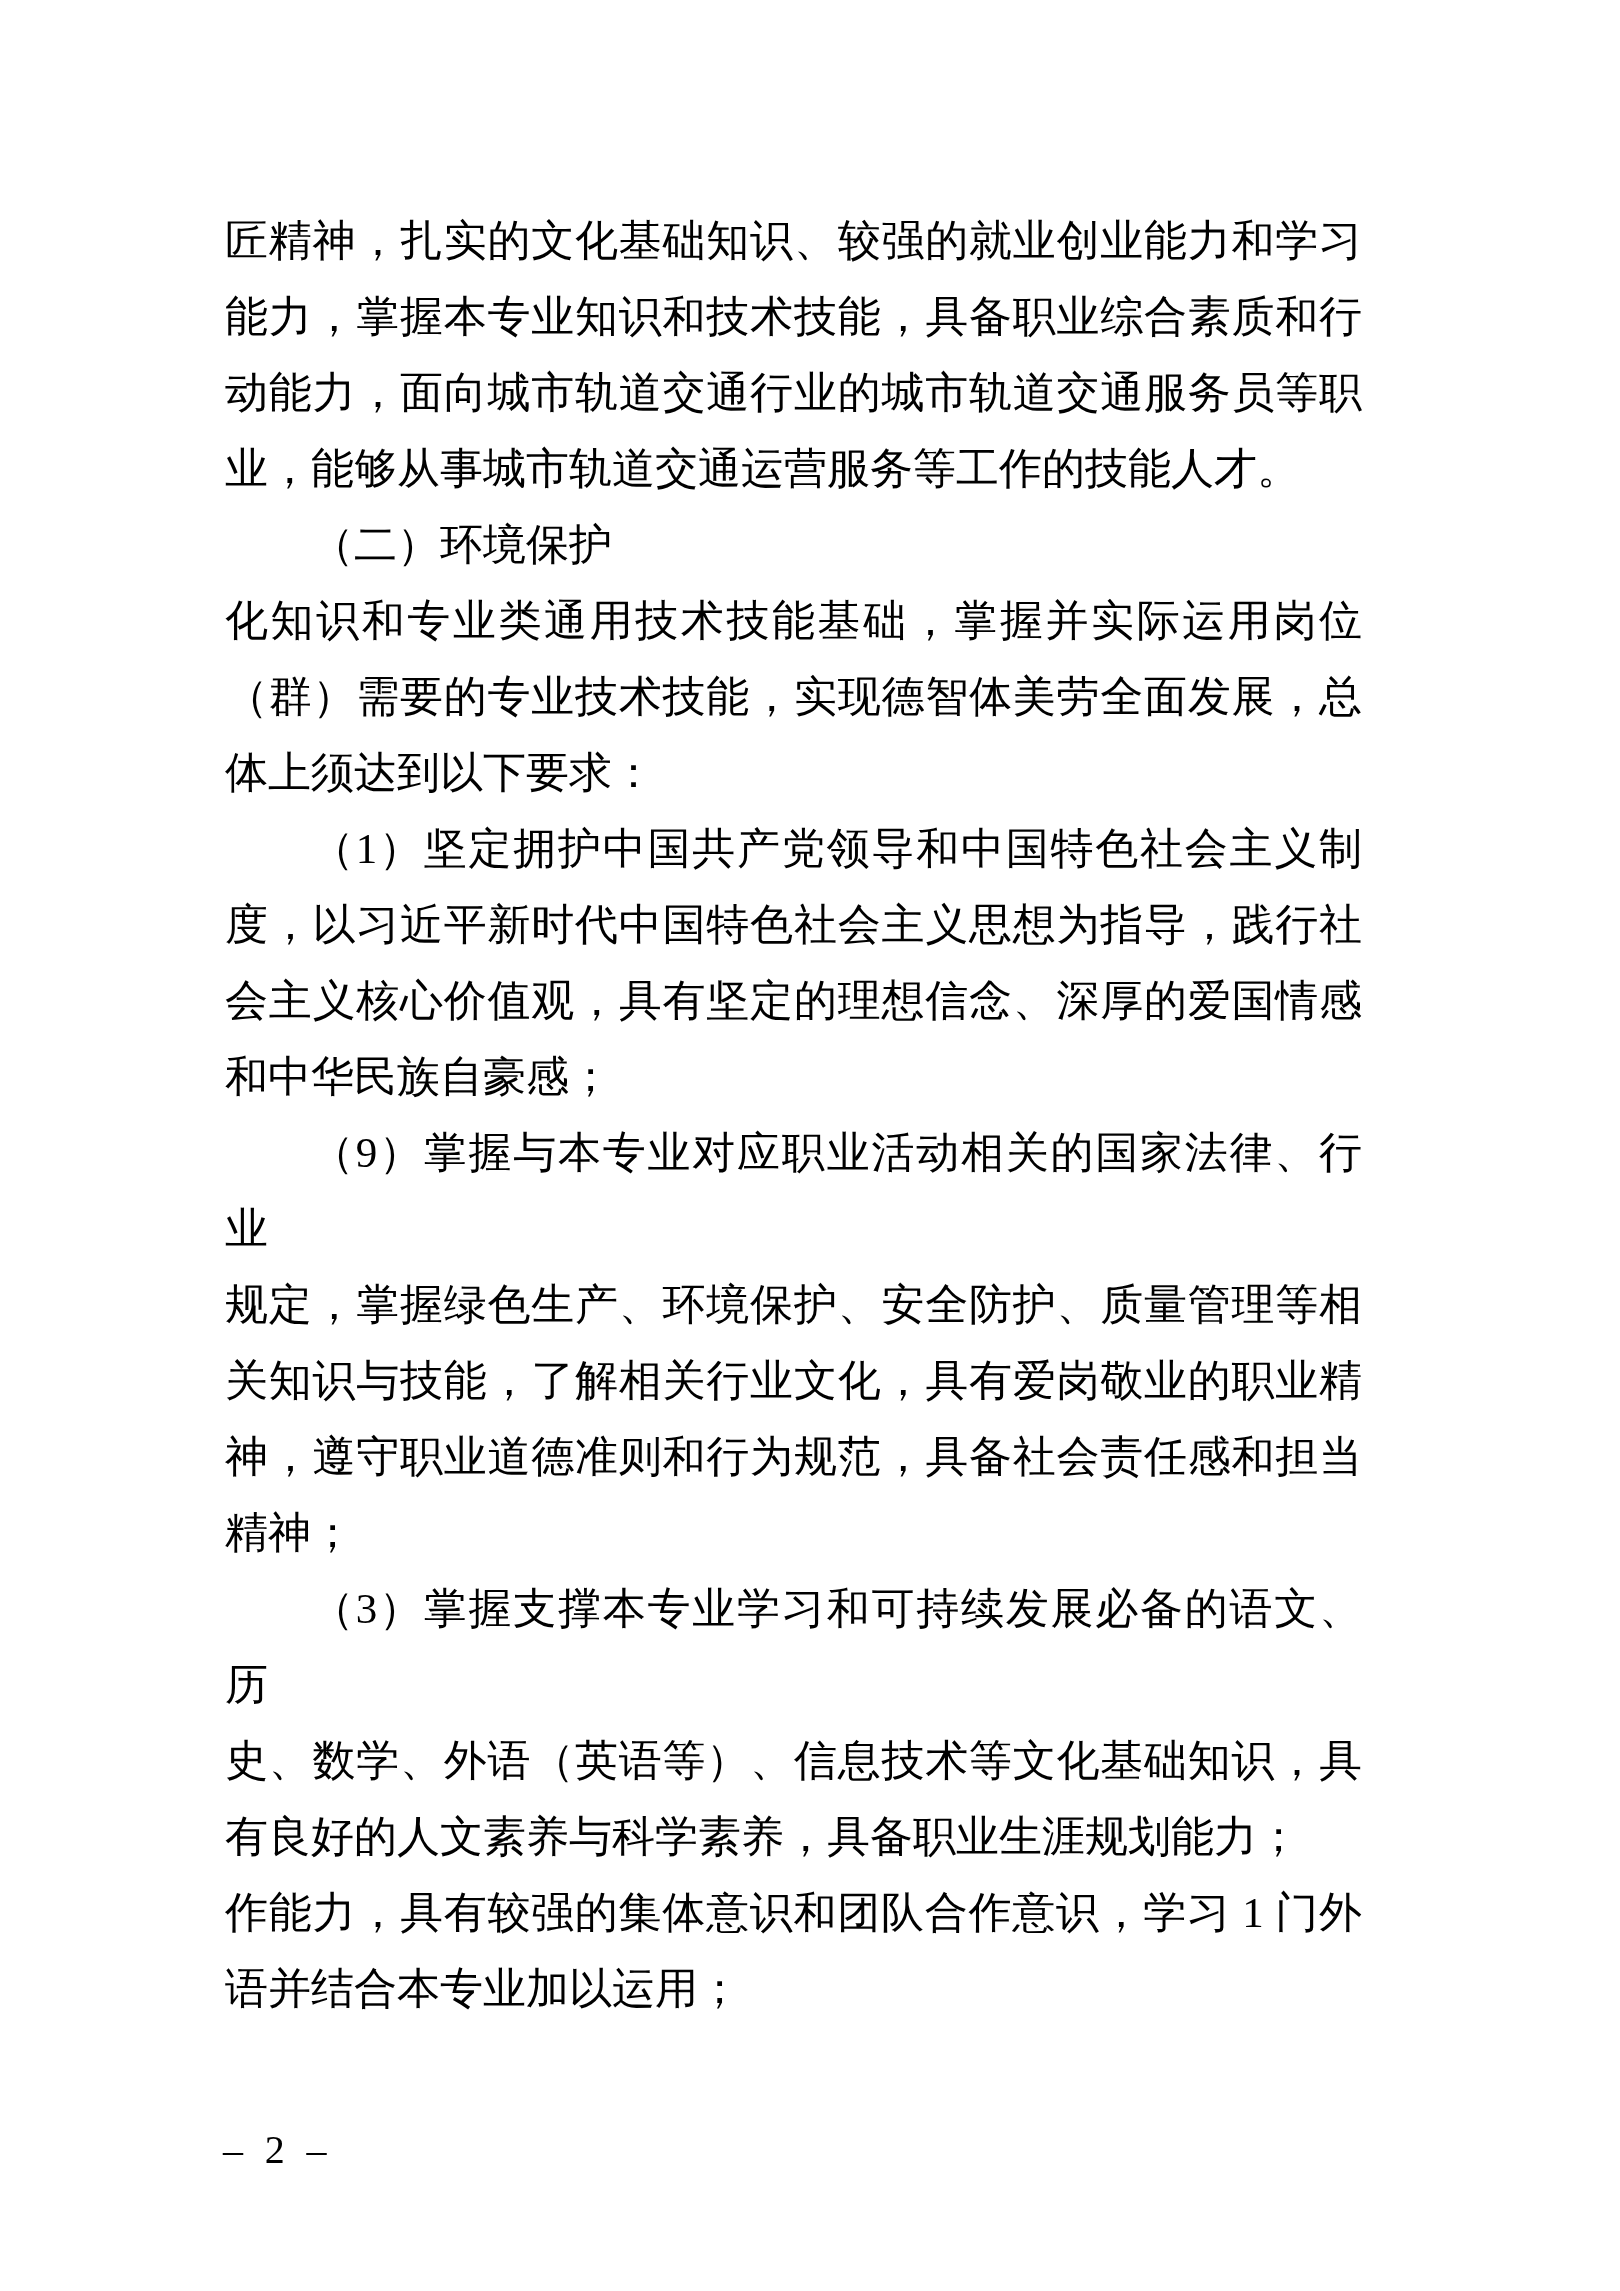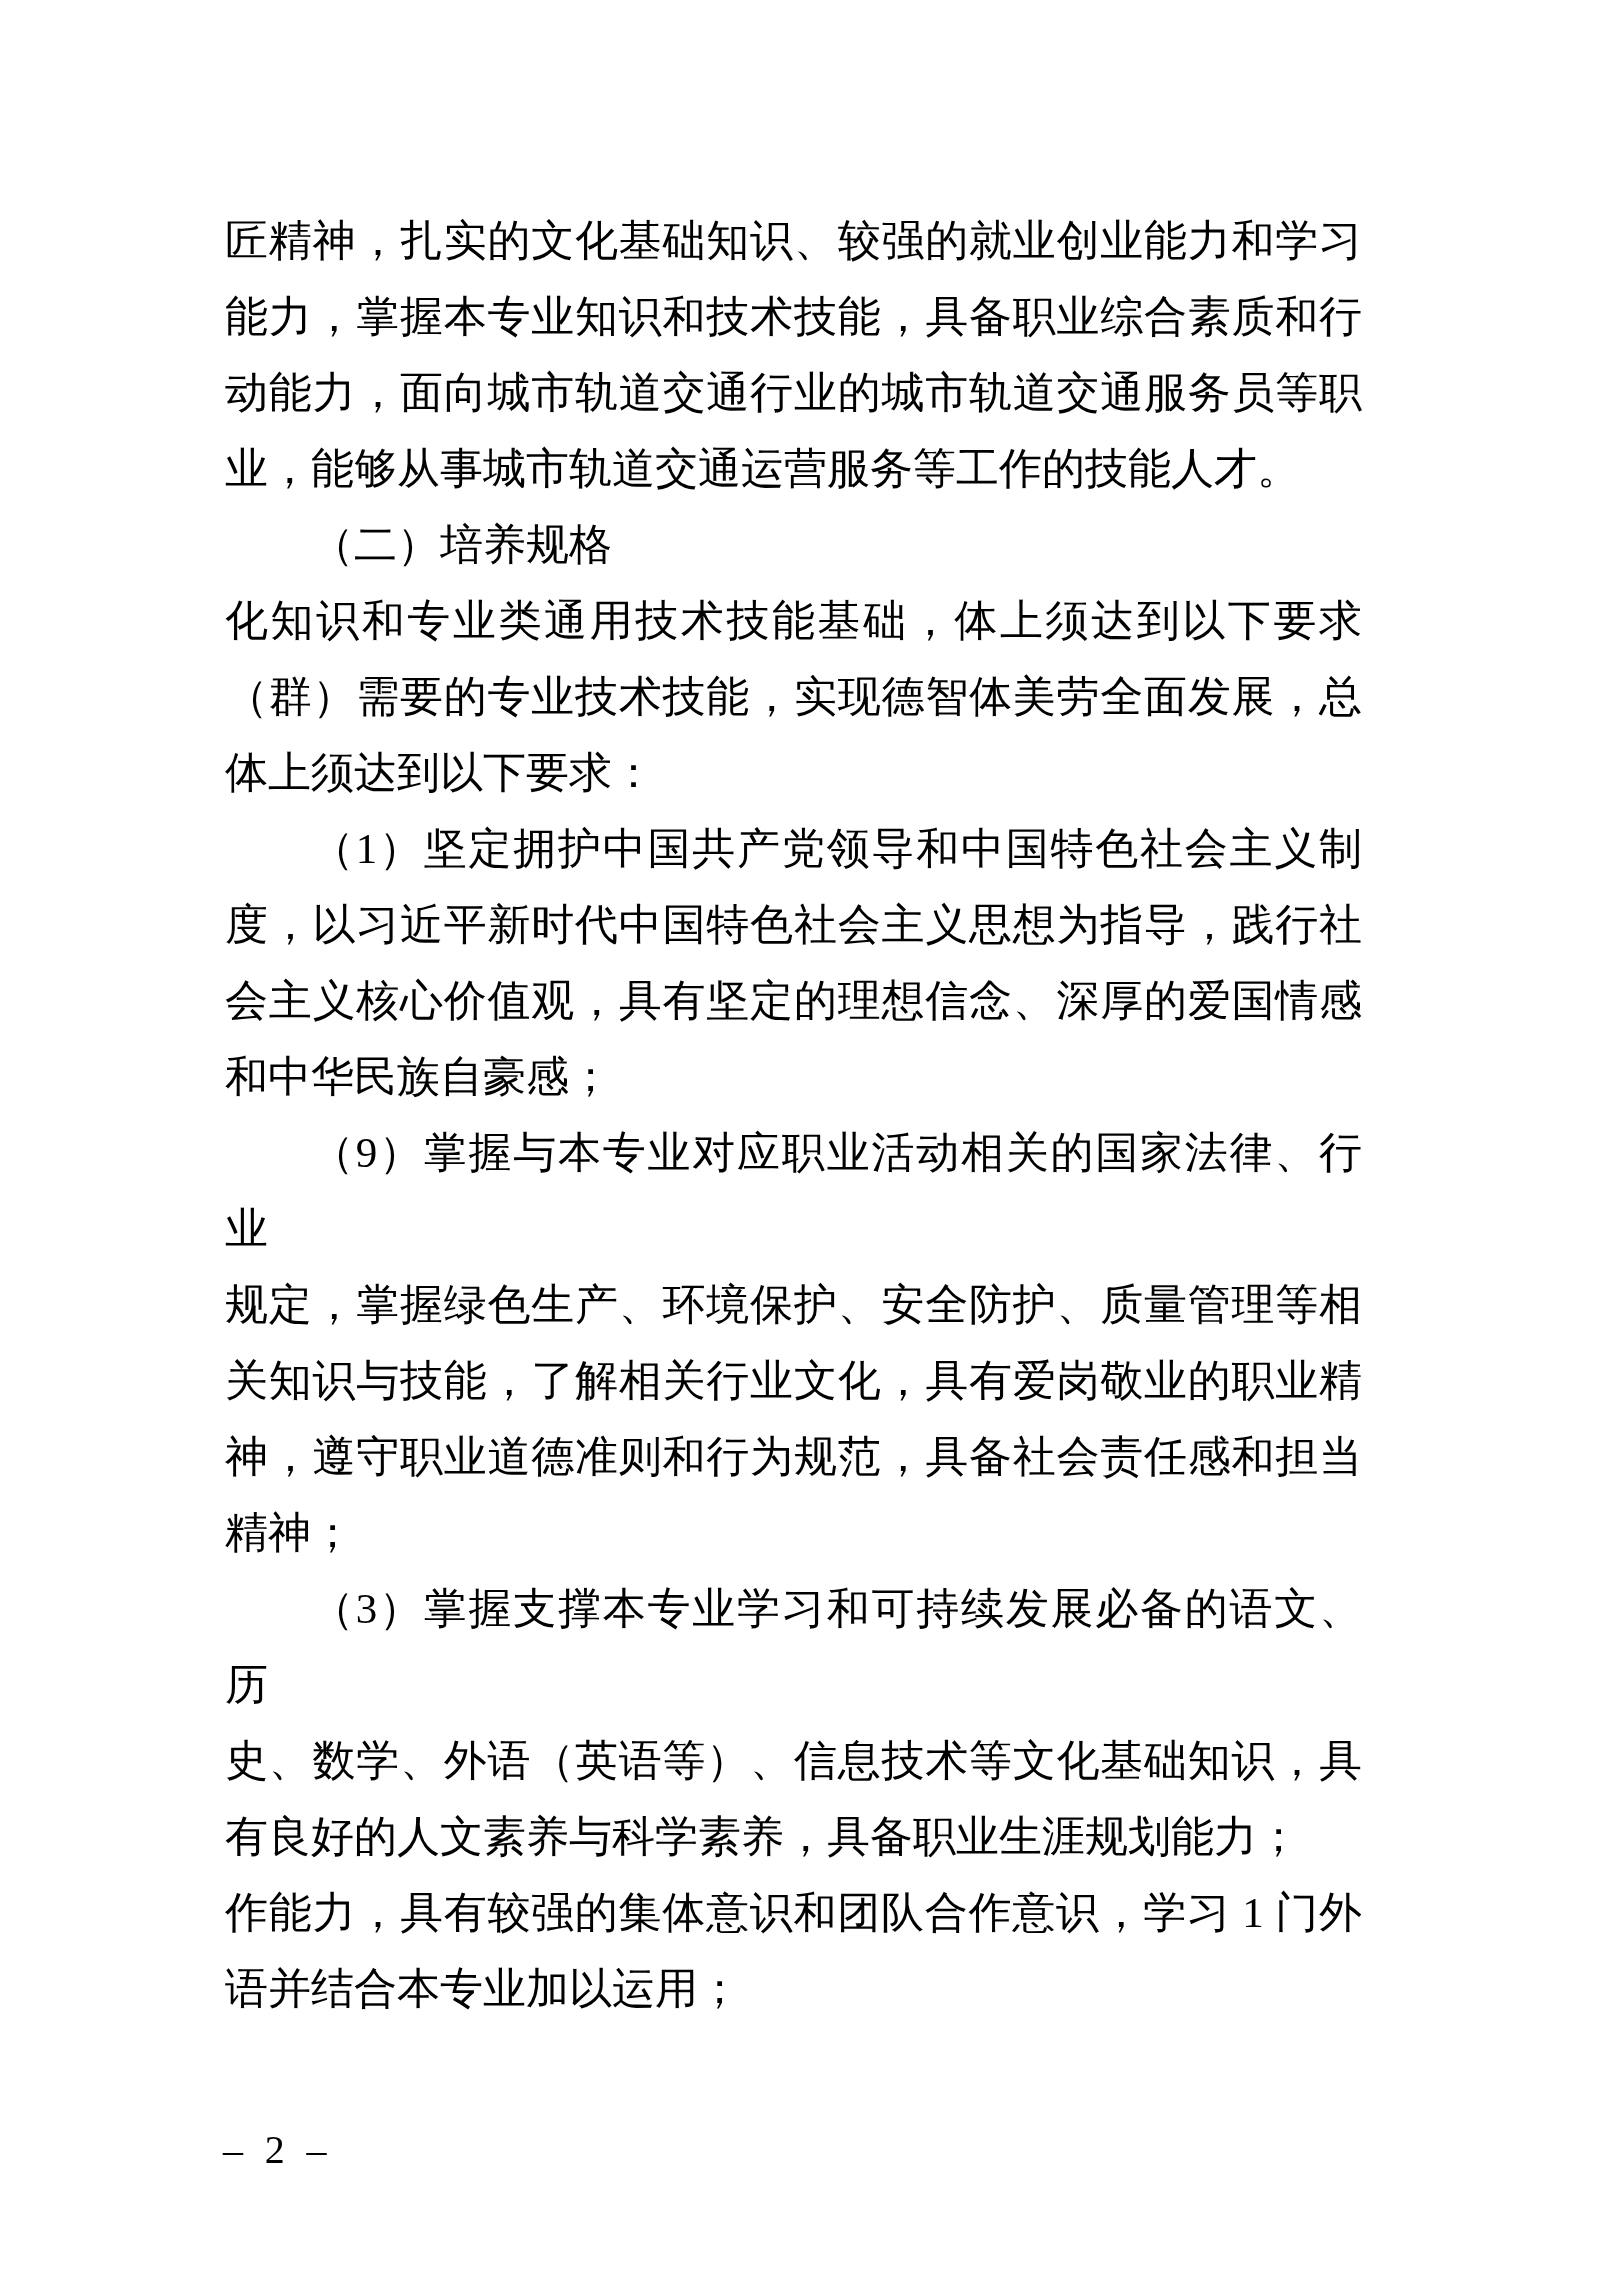--- a/index.html
+++ b/index.html
@@ -55,24 +55,24 @@
 
 <div class="page">
   <div class="content">
       <div class="paragraph">
         <div class="line">匠精神，扎实的文化基础知识、较强的就业创业能力和学习</div>
         <div class="line">能力，掌握本专业知识和技术技能，具备职业综合素质和行</div>
         <div class="line">动能力，面向城市轨道交通行业的城市轨道交通服务员等职</div>
         <div class="line para-end">业，能够从事城市轨道交通运营服务等工作的技能人才。</div>
       </div>
       <div class="paragraph">
-        <div class="line indent para-end">（二）培养规格</div>
+        <div class="line indent para-end">（二）环境保护</div>
       </div>
       <div class="paragraph">
-        <div class="line">化知识和专业类通用技术技能基础，体上须达到以下要求</div>
+        <div class="line">化知识和专业类通用技术技能基础，掌握并实际运用岗位</div>
         <div class="line">（群）需要的专业技术技能，实现德智体美劳全面发展，总</div>
         <div class="line para-end">体上须达到以下要求：</div>
       </div>
       <div class="paragraph">
         <div class="line indent">（1）坚定拥护中国共产党领导和中国特色社会主义制</div>
         <div class="line">度，以习近平新时代中国特色社会主义思想为指导，践行社</div>
         <div class="line">会主义核心价值观，具有坚定的理想信念、深厚的爱国情感</div>
         <div class="line para-end">和中华民族自豪感；</div>
       </div>
       <div class="paragraph">

